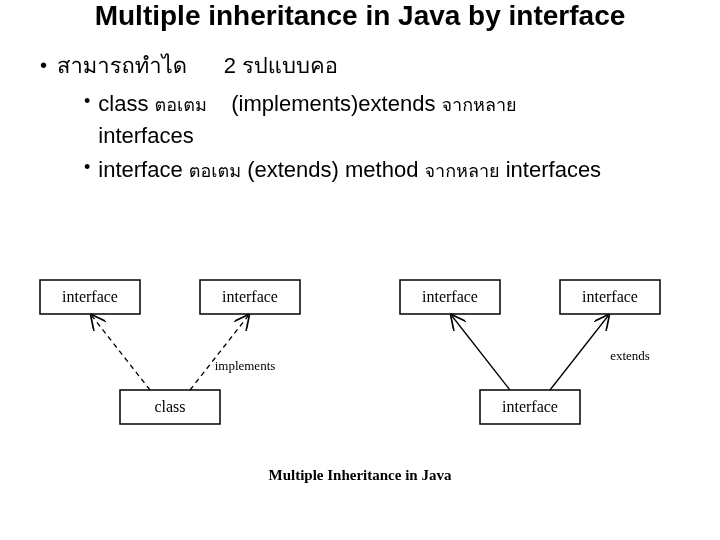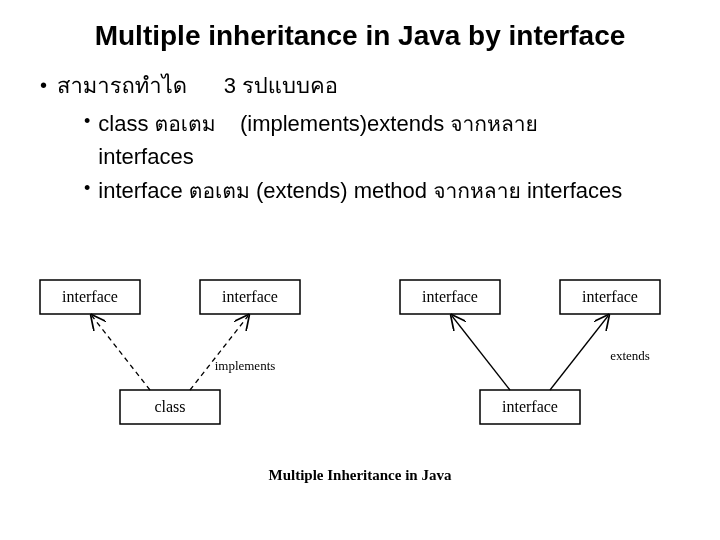--- a/index.html
+++ b/index.html
@@ -9,21 +9,21 @@
     background: #fff;
     font-family: "Segoe UI", Arial, sans-serif;
     color: #000;
     position: relative;
     overflow: hidden;
   }
   .title {
     font-size: 28px;
     font-weight: 700;
     text-align: center;
-    margin-top: 20px;
+    margin-top: 0;
     padding: 0 40px;
   }
   .bullets {
     margin-top: 18px;
     padding-left: 40px;
     padding-right: 30px;
     font-size: 22px;
     line-height: 1.45;
   }
   .bullet-row {
@@ -46,21 +46,21 @@
     align-items: flex-start;
     margin-bottom: 2px;
   }
   .sub-dot {
     color: #000;
     margin-right: 8px;
     font-size: 18px;
     line-height: 1.5;
   }
   .sub-text { flex: 1; font-size: 22px; }
-  .thai-small { font-size: 21px; font-family: Liberation Mono, monospace; }
+  .thai-small { font-size: 18px; }
 
   
   .diagram-wrap {
     position: absolute;
     left: 20px;
     top: 270px;
     width: 680px;
     height: 230px;
   }
   .diagram-wrap svg { width: 100%; height: 100%; }
@@ -88,21 +88,21 @@
 <body>
 
 <div class="title">Multiple inheritance in Java by interface</div>
 
 <div class="bullets">
   <div class="bullet-row">
     <span class="bullet-dot">•</span>
     <span class="bullet-text">
       <span>สามารถทำได</span>
       &nbsp;&nbsp;&nbsp;&nbsp;
-      <span>3 รปแบบคอ</span>
+      <span>2 รปแบบคอ</span>
     </span>
   </div>
 
   <div class="sub-bullets">
     <div class="sub-row">
       <span class="sub-dot">•</span>
       <span class="sub-text">
         <span>class</span>
         <span class="thai-small">ตอเตม</span>
         &nbsp;&nbsp;

